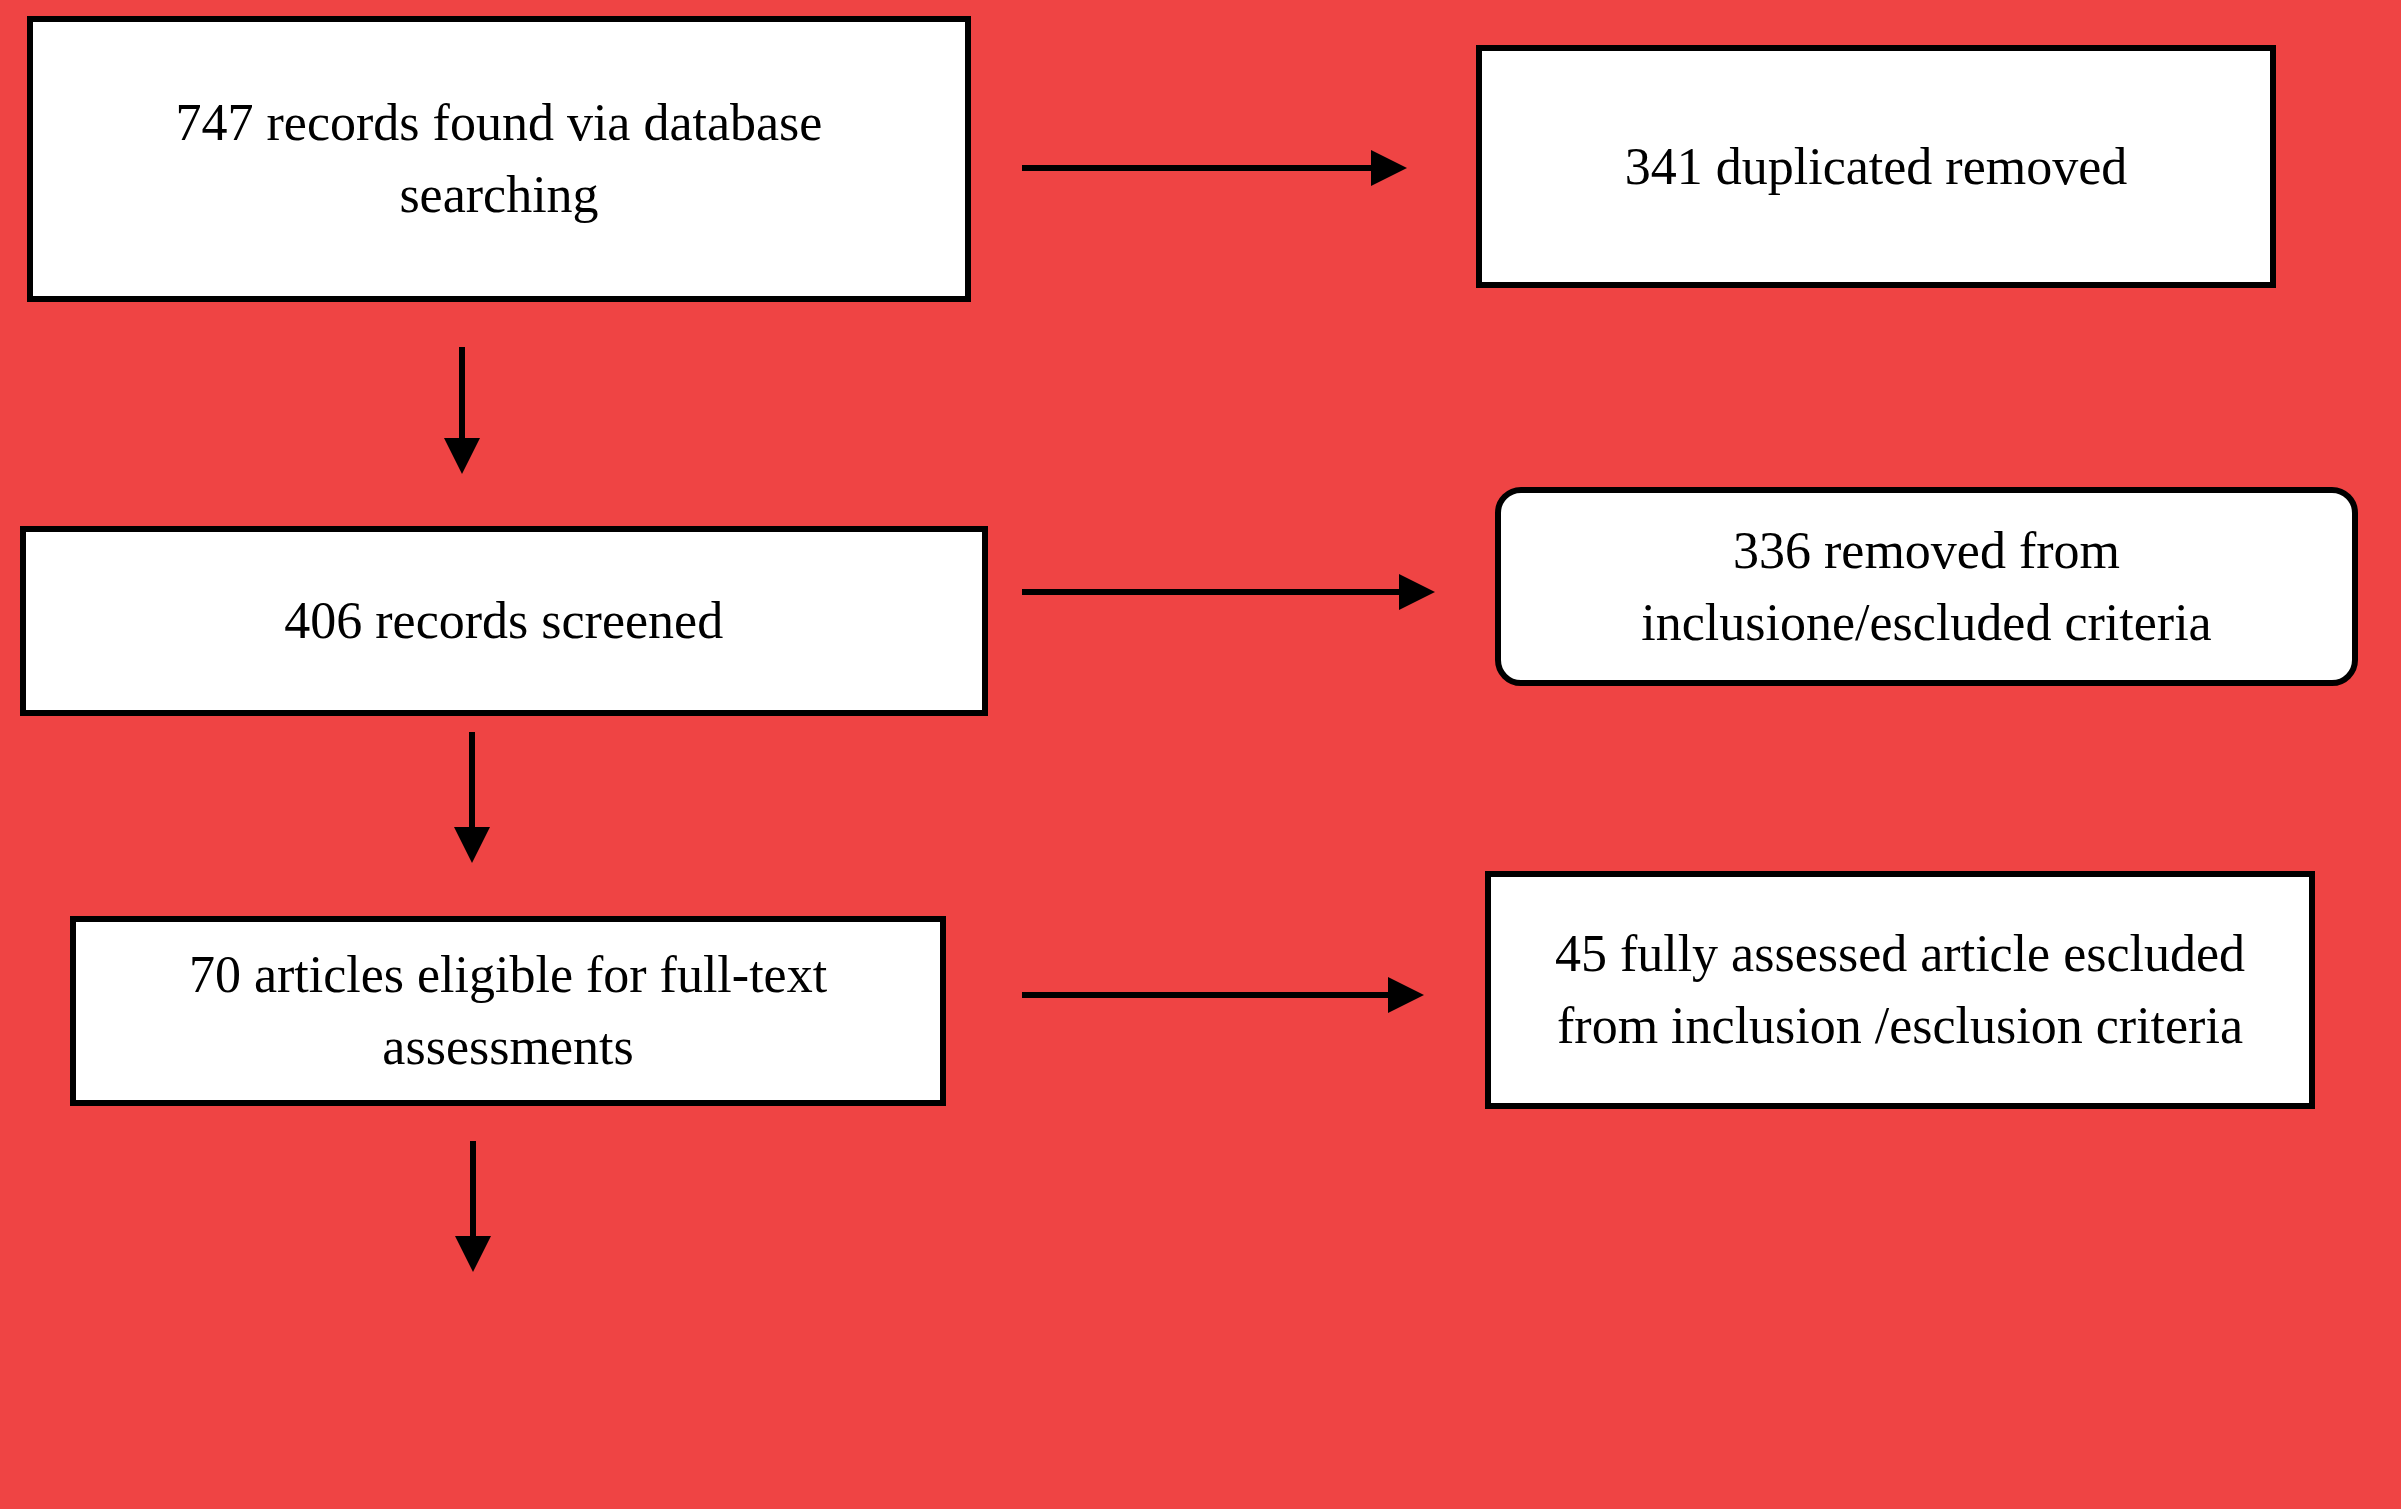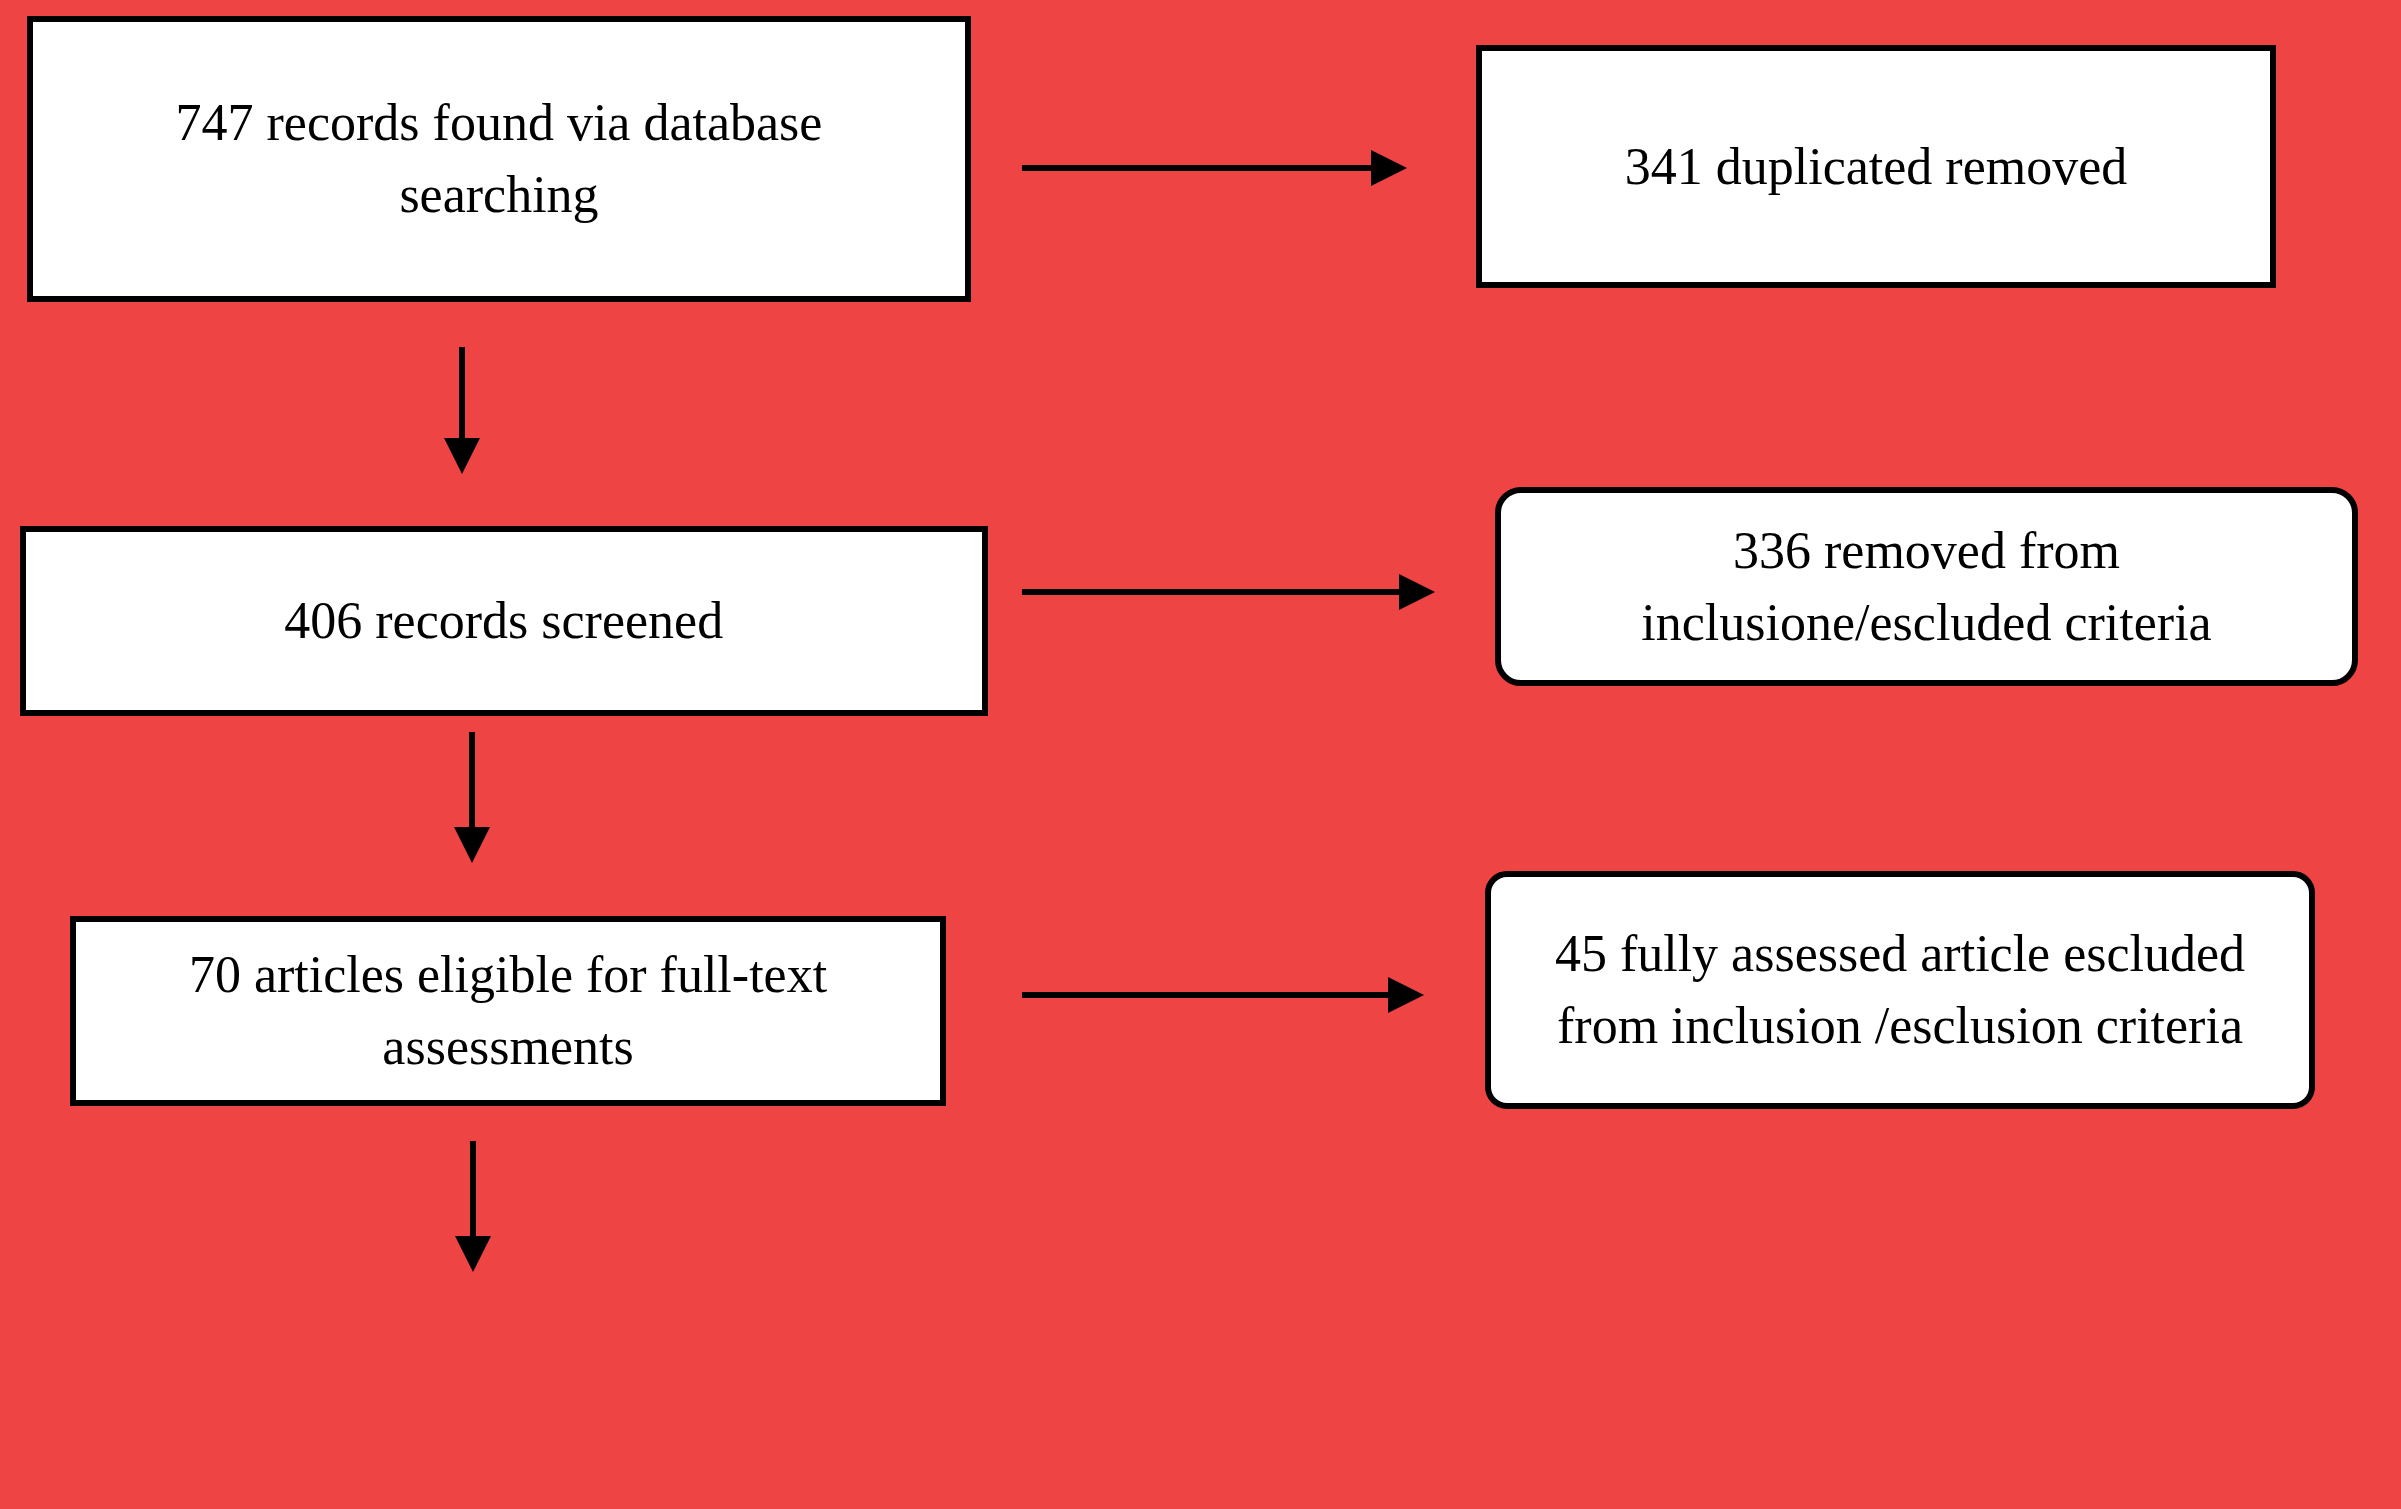--- a/index.html
+++ b/index.html
@@ -32,21 +32,21 @@
   }
   .flow-box .line {
     white-space: nowrap;
   }
   
   #box-records-found    { left: 27px;   top: 16px;   width: 944px; height: 286px; }
   #box-duplicates       { left: 1476px; top: 45px;   width: 800px;  height: 243px; }
   #box-screened         { left: 19.7px;   top: 494px;  width: 968px; height: 190px; margin-top: 32px; }
   #box-screen-removed   { left: 1495px; top: 487px;  width: 863px;  height: 199px; border-radius: 26px; }
   #box-fulltext         { left: 70px;   top: 896px; width: 876px;  height: 190px; margin-top: 20px; }
-  #box-fulltext-excl    { left: 1485px; top: 871px;  width: 830px; height: 238px; border-radius: 22px; }
+  #box-fulltext-excl    { left: 1485px; top: 871px;  width: 830px; height: 238px; }
   #box-included         { left: 34px;   top: 1304px; width: 973px; height: 188px; }
 
   
   .arrow {
     position: absolute;
     display: flex;
     align-items: center;
   }
   .arrow-h { flex-direction: row; }
   .arrow-v { flex-direction: column; }

